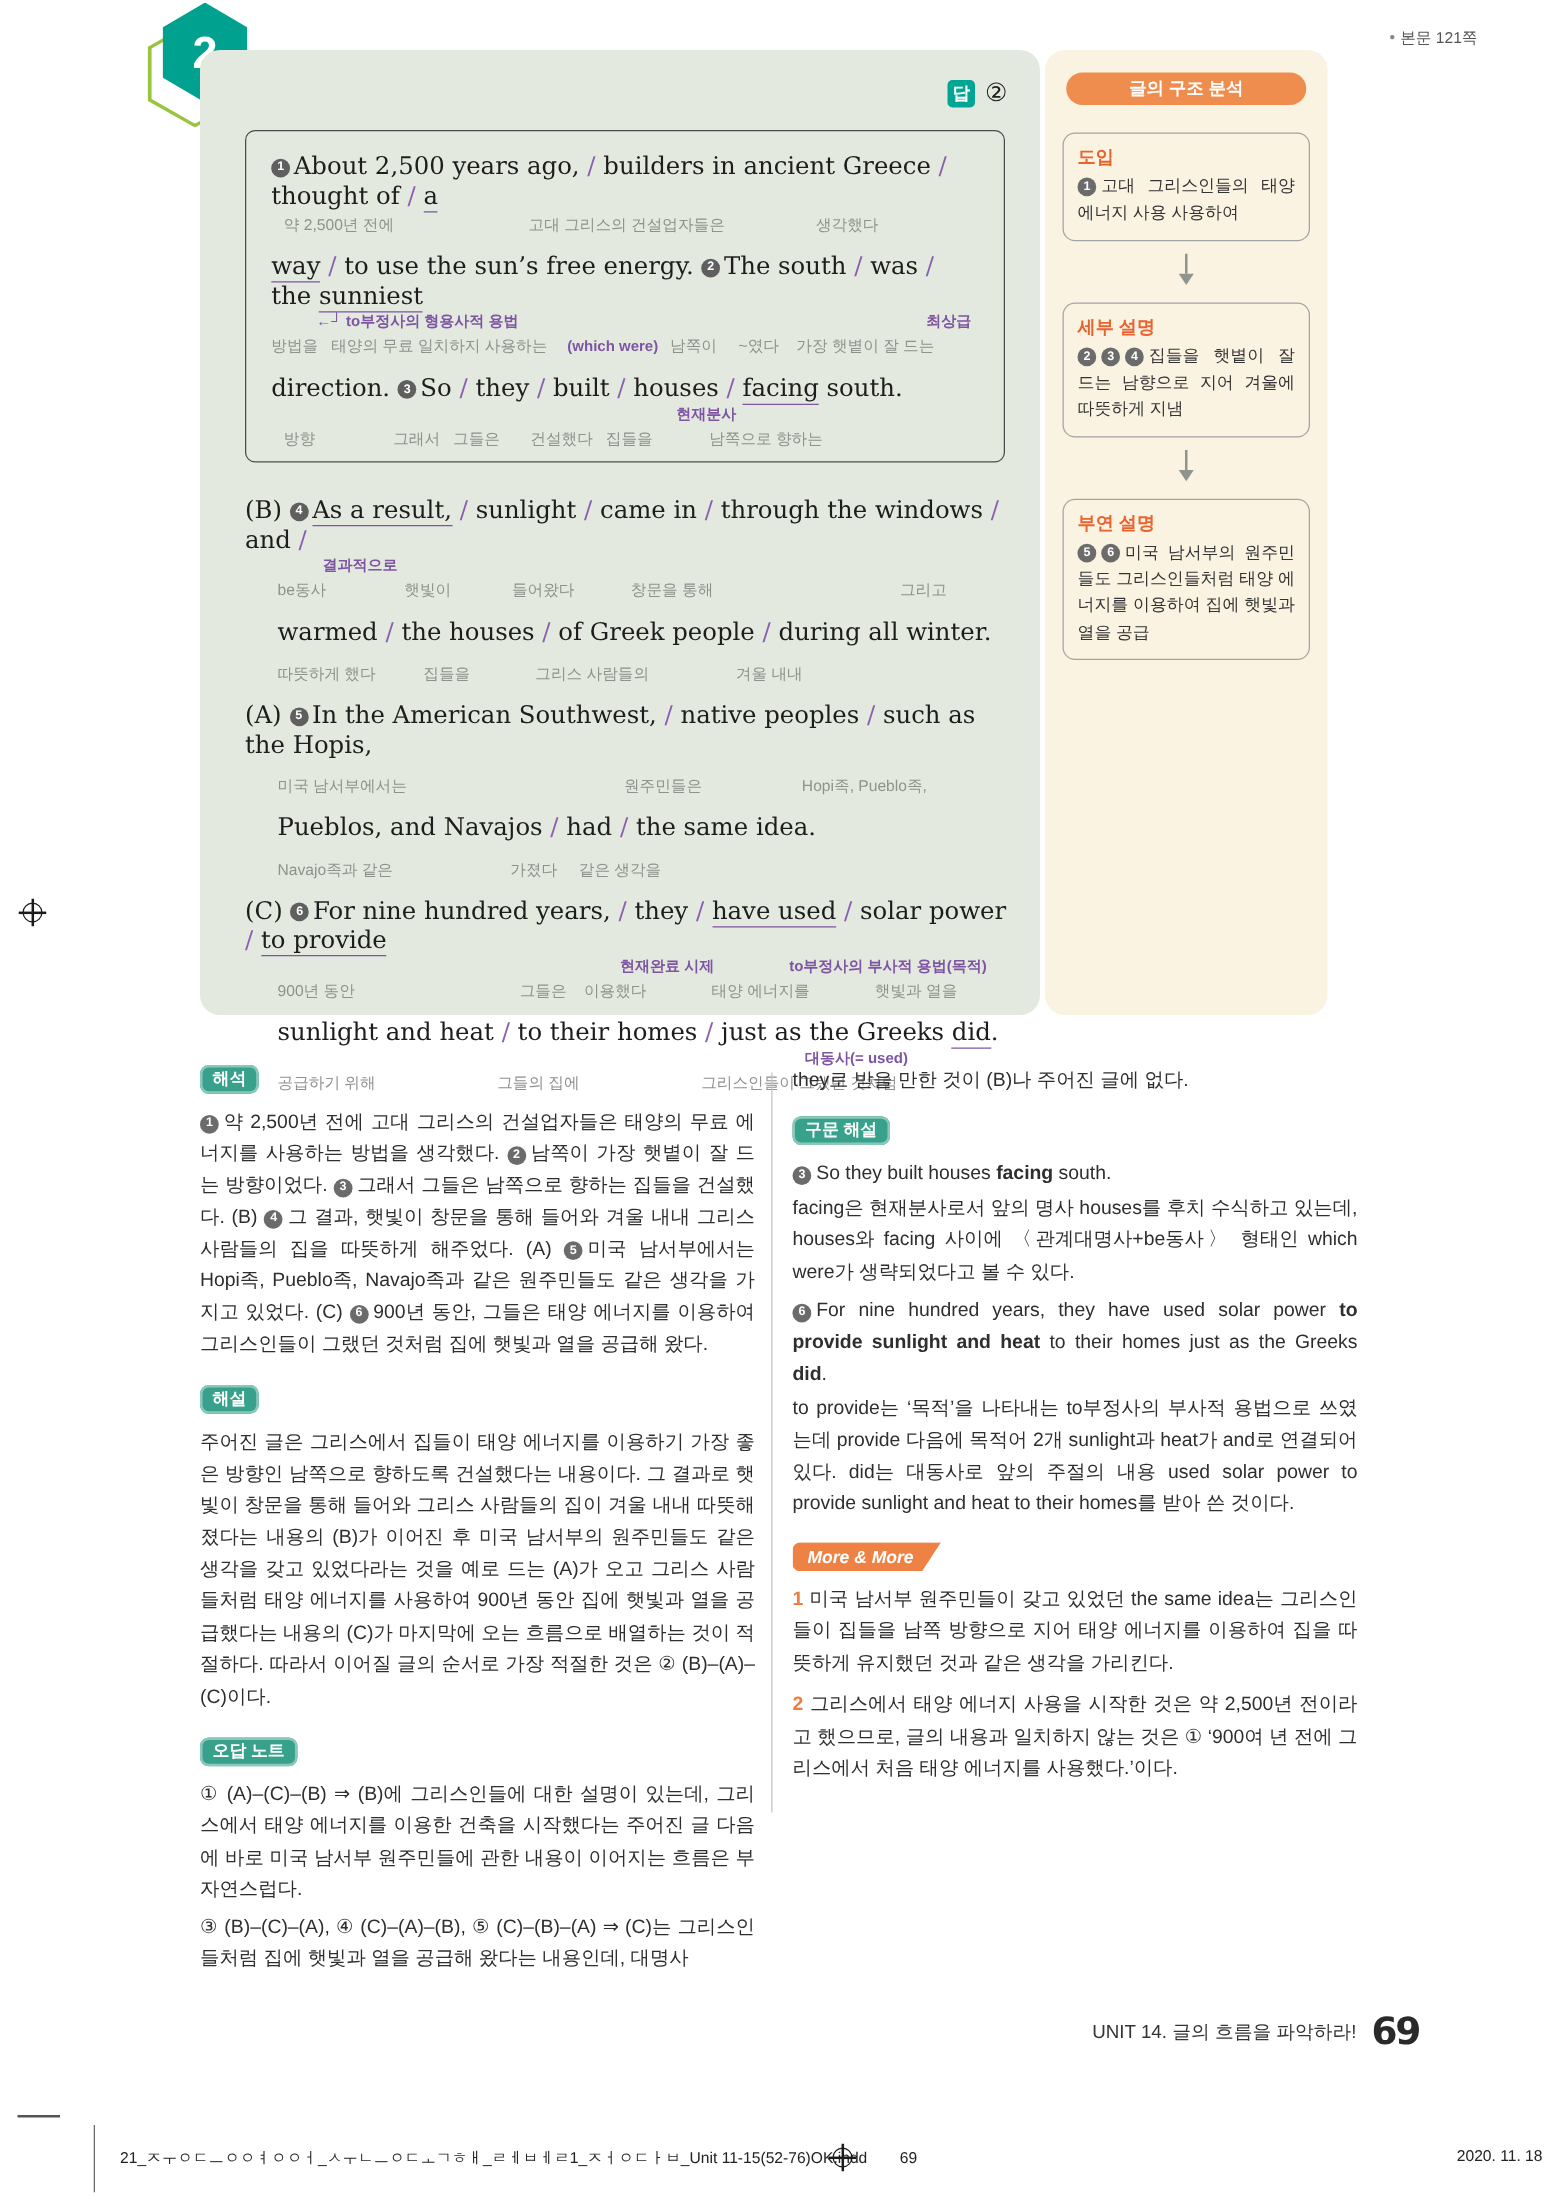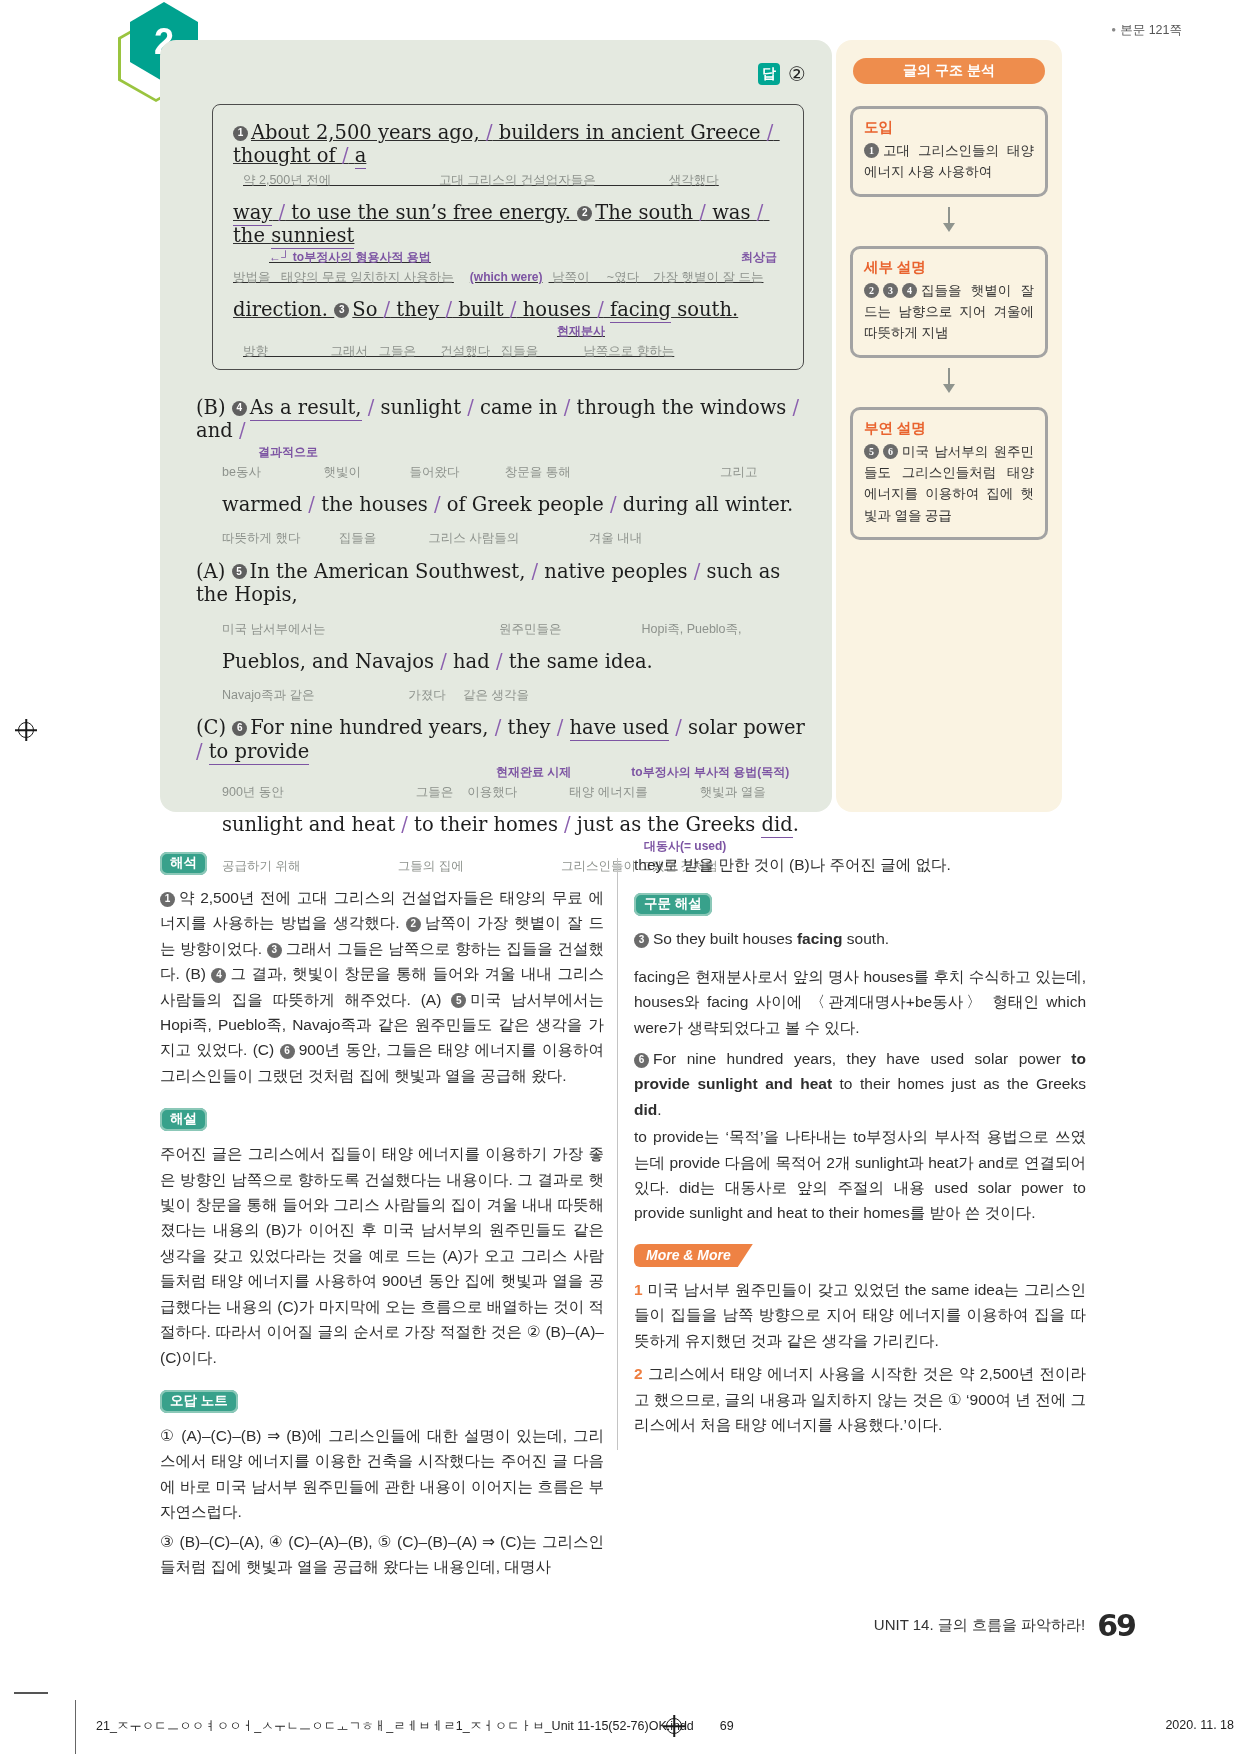--- a/index.html
+++ b/index.html
@@ -17,21 +17,21 @@
   .hex-outline-in{left:3px;top:17px;width:70px;height:80px;background:#ffffff;}
   .hex-main{left:12px;top:0;width:68px;height:80px;background:#00a28f;display:flex;align-items:center;justify-content:center;}
   .hex-main span{color:#fff;font-size:36px;font-weight:bold;}
   
   .panel-green{position:absolute;left:160px;top:40px;width:672px;height:772px;background:#e4e9e0;border-radius:16px;box-sizing:border-box;padding:22px 26px 10px 36px;}
   .panel-cream{position:absolute;left:836px;top:40px;width:226px;height:772px;background:#faf3e2;border-radius:16px;box-sizing:border-box;padding:18px 14px;}
   .answer{position:absolute;top:22px;right:26px;display:flex;align-items:center;}
   .answer .abadge{width:22px;height:22px;background:#00a693;border-radius:4px;color:#fff;font-size:14px;font-weight:bold;display:flex;align-items:center;justify-content:center;}
   .answer .aval{font-size:20px;color:#222;margin-left:8px;}
   
-  .inner-box{border:1.5px solid #4c4c4c;border-radius:8px;margin:42px 2px 0 16px;padding:14px 20px 10px 20px;text-decoration:underline;}
+  .inner-box{border:1.5px solid #4c4c4c;border-radius:8px;margin:42px 2px 0 0;padding:14px 20px 10px 20px;}
   .en{font-family:"DejaVu Serif","Liberation Serif",serif;font-size:19.5px;line-height:1.2;color:#1d1d1d;margin-top:13px;white-space:pre-wrap;}
   .en.first{margin-top:2px;}
   .gl{font-size:12.5px;color:#8d928c;margin-top:4px;white-space:pre-wrap;line-height:1.3;}
   .an{font-size:12px;color:#7d55a3;font-weight:bold;margin-top:2px;white-space:pre-wrap;line-height:1.25;}
   .an .fr{float:right;margin-right:6px;}
   .sl{color:#8a5fae;}
   .u{border-bottom:1.5px solid #7d55a3;padding-bottom:1px;}
   .b{font-weight:bold;}
   .on{color:#ee7d3f;font-weight:bold;}
   .ann{color:#7d55a3;font-weight:bold;font-size:12px;}
@@ -40,21 +40,21 @@
   .pl62{padding-left:62px;}.pl300{padding-left:300px;}.pl324{padding-left:324px;}.pl455{padding-left:448px;}
   .ml6{margin-left:6px;}.ml16{margin-left:16px;}.ml60{margin-left:60px;}
   .num{display:inline-flex;align-items:center;justify-content:center;width:15px;height:15px;border-radius:50%;
     background:#5f5f5f;color:#fff;font-size:10px;font-weight:bold;font-family:"Liberation Sans",sans-serif;
     position:relative;top:-3px;margin-right:3px;}
   .num2{display:inline-flex;align-items:center;justify-content:center;width:15px;height:15px;border-radius:50%;
     background:#6b6b6b;color:#fff;font-size:10px;font-weight:bold;position:relative;top:-1px;margin-right:4px;}
   
   .side-header{background:#ee8d4d;color:#fff;font-size:14px;font-weight:bold;border-radius:15px;
     text-align:center;padding:4px 0;width:192px;margin:0 auto;}
-  .side-box{border:3px solid #a3a3a3;border-radius:10px;padding:9px 11px 11px;margin-top:22px;font-family:Liberation Serif, serif;}
+  .side-box{border:1px solid #a3a3a3;border-radius:10px;padding:9px 11px 11px;margin-top:22px;}
   .side-label{color:#e9632e;font-weight:bold;font-size:14.5px;margin-bottom:3px;}
   .side-text{font-size:13.5px;color:#333;line-height:1.58;text-align:justify;}
   .arrWrap{display:flex;flex-direction:column;align-items:center;margin:10px 0 0;}
   .stem{width:2px;height:16px;background:#8f948e;}
   .tri{width:0;height:0;border:6px solid transparent;border-top:9px solid #8f948e;}
   
   .col{position:absolute;top:852px;}
   .col-left{left:160px;width:444px;}
   .col-right{left:634px;width:452px;}
   .divider{position:absolute;left:617px;top:858px;width:1px;height:592px;background:#c4c4c4;}
@@ -171,21 +171,21 @@
 
   <div><span class="tbadge">오답 노트</span></div>
   <div class="para" style="margin-bottom:4px;">① (A)–(C)–(B) ⇒ (B)에 그리스인들에 대한 설명이 있는데, 그리스에서 태양 에너지를 이용한 건축을 시작했다는 주어진 글 다음에 바로 미국 남서부 원주민들에 관한 내용이 이어지는 흐름은 부자연스럽다.</div>
   <div class="para">③ (B)–(C)–(A), ④ (C)–(A)–(B), ⑤ (C)–(B)–(A) ⇒ (C)는 그리스인들처럼 집에 햇빛과 열을 공급해 왔다는 내용인데, 대명사</div>
 </div>
 
 <div class="col col-right">
   <div class="para" style="margin-bottom:16px;">they로 받을 만한 것이 (B)나 주어진 글에 없다.</div>
 
   <div><span class="tbadge">구문 해설</span></div>
-  <div class="para" style="margin-bottom:12px;"><span class="num2">3</span><span>So they built houses </span><span class="b">facing</span><span> south.</span></div>
+  <div class="para" style="margin-bottom:2px;"><span class="num2">3</span><span>So they built houses </span><span class="b">facing</span><span> south.</span></div>
   <div class="para" style="margin-bottom:6px;">facing은 현재분사로서 앞의 명사 houses를 후치 수식하고 있는데, houses와 facing 사이에 〈관계대명사+be동사〉 형태인 which were가 생략되었다고 볼 수 있다.</div>
   <div class="para" style="margin-bottom:2px;"><span class="num2">6</span><span>For nine hundred years, they have used solar power </span><span class="b">to provide sunlight and heat</span><span> to their homes just as the Greeks </span><span class="b">did</span><span>.</span></div>
   <div class="para" style="margin-bottom:14px;">to provide는 ‘목적’을 나타내는 to부정사의 부사적 용법으로 쓰였는데 provide 다음에 목적어 2개 sunlight과 heat가 and로 연결되어 있다. did는 대동사로 앞의 주절의 내용 used solar power to provide sunlight and heat to their homes를 받아 쓴 것이다.</div>
 
   <div><span class="mbadge">More &amp; More</span></div>
   <div class="mitem"><span class="on">1 </span><span>미국 남서부 원주민들이 갖고 있었던 the same idea는 그리스인들이 집들을 남쪽 방향으로 지어 태양 에너지를 이용하여 집을 따뜻하게 유지했던 것과 같은 생각을 가리킨다.</span></div>
   <div class="mitem"><span class="on">2 </span><span>그리스에서 태양 에너지 사용을 시작한 것은 약 2,500년 전이라고 했으므로, 글의 내용과 일치하지 않는 것은 ① ‘900여 년 전에 그리스에서 처음 태양 에너지를 사용했다.’이다.</span></div>
 </div>
 
 <div class="unit-line">

